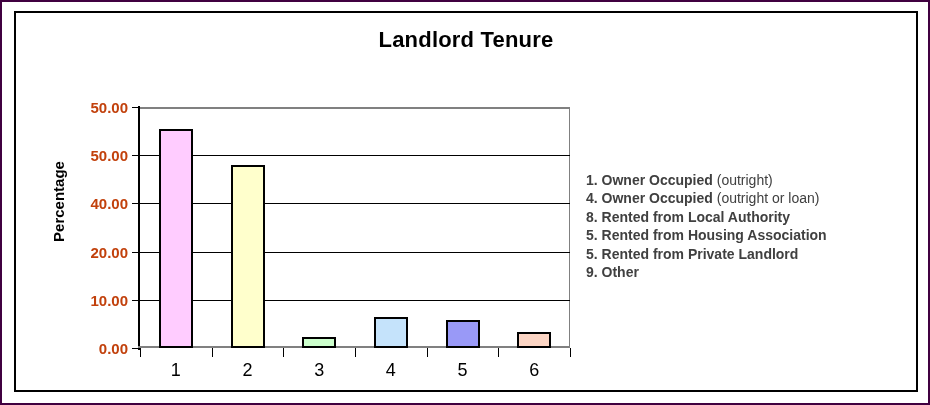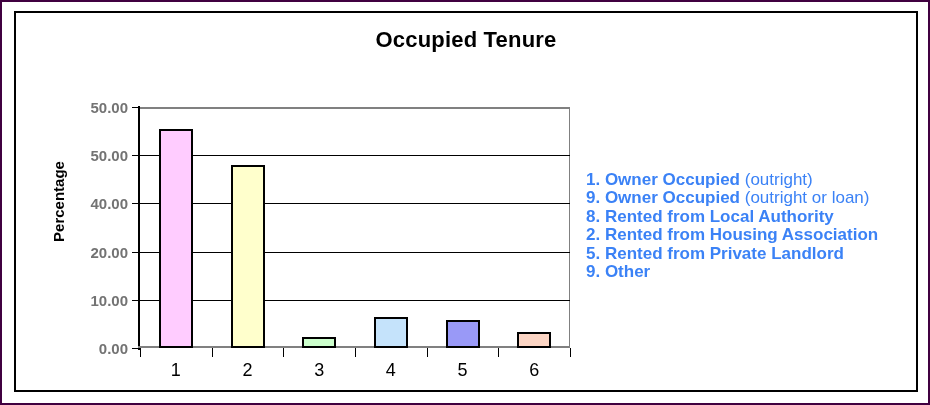--- a/index.html
+++ b/index.html
@@ -102,21 +102,21 @@
     height: 1px;
     background: #000000;
   }
   .ytick-label {
     position: absolute;
     right: 0;
     width: 66px;
     text-align: right;
     font-size: 15px;
     font-weight: bold;
-    color: #737373;
+    color: #c2410c;
     line-height: 1;
     white-space: nowrap;
   }
   #ytick-labels {
     position: absolute;
     left: 42px;
     top: 0;
     width: 70px;
     height: 405px;
   }
@@ -164,37 +164,37 @@
   }
 
   
   #legend {
     position: absolute;
     left: 570px;
     top: 158px;
     width: 345px;
   }
   .legend-item {
-    font-size: 17px;
-    font-weight: bold;
-    color: #3b82f6;
+    font-size: 14px;
+    font-weight: bold;
+    color: #404040;
     line-height: 18.4px;
     white-space: nowrap;
   }
   .legend-sub {
     font-weight: normal;
   }
 </style>
 </head>
 <body>
 
 <div id="screenshot">
   <div id="inner-frame">
 
-    <div id="chart-title">Occupied Tenure</div>
+    <div id="chart-title">Landlord Tenure</div>
 
     <div id="y-axis-title">Percentage</div>
 
     <div id="ytick-labels">
         <div class="ytick-label" style="top: 87px;">50.00</div>
         <div class="ytick-label" style="top: 135.2px;">50.00</div>
         <div class="ytick-label" style="top: 183.4px;">40.00</div>
         <div class="ytick-label" style="top: 231.6px;">20.00</div>
         <div class="ytick-label" style="top: 279.8px;">10.00</div>
         <div class="ytick-label" style="top: 328px;">0.00</div>
@@ -244,21 +244,21 @@
         <div class="xtick-label" style="left: 159.833px;">1</div>
         <div class="xtick-label" style="left: 231.5px;">2</div>
         <div class="xtick-label" style="left: 303.167px;">3</div>
         <div class="xtick-label" style="left: 374.833px;">4</div>
         <div class="xtick-label" style="left: 446.5px;">5</div>
         <div class="xtick-label" style="left: 518.167px;">6</div>
       </div>
 
     <div id="legend">
         <div class="legend-item"><span>1. Owner Occupied</span><span class="legend-sub">  (outright)</span></div>
-        <div class="legend-item"><span>9. Owner Occupied</span><span class="legend-sub">  (outright or loan)</span></div>
+        <div class="legend-item"><span>4. Owner Occupied</span><span class="legend-sub">  (outright or loan)</span></div>
         <div class="legend-item"><span>8. Rented from Local Authority</span></div>
-        <div class="legend-item"><span>2. Rented from Housing Association</span></div>
+        <div class="legend-item"><span>5. Rented from Housing Association</span></div>
         <div class="legend-item"><span>5. Rented from Private Landlord</span></div>
         <div class="legend-item"><span>9. Other</span></div>
       </div>
 
   </div>
 </div>
 
 </body></html>

